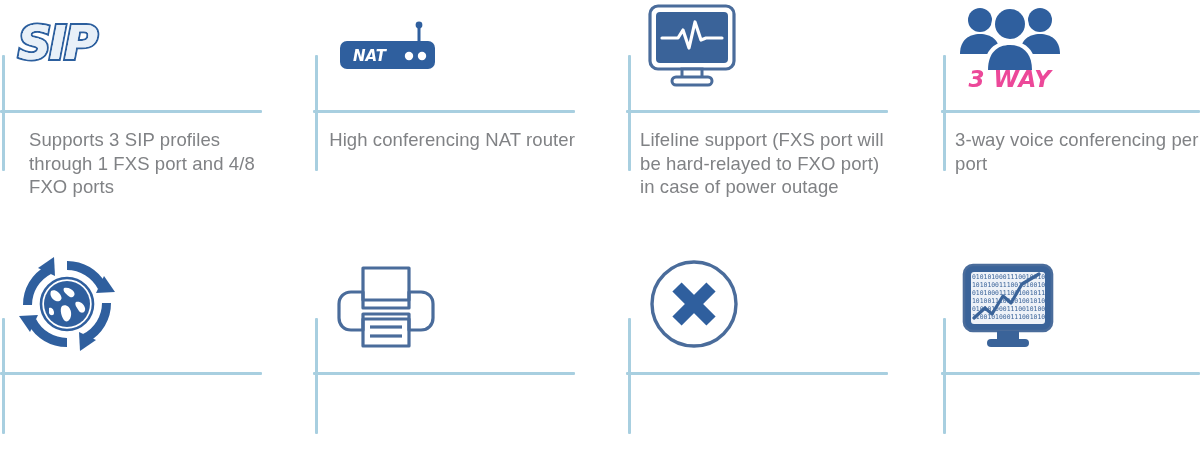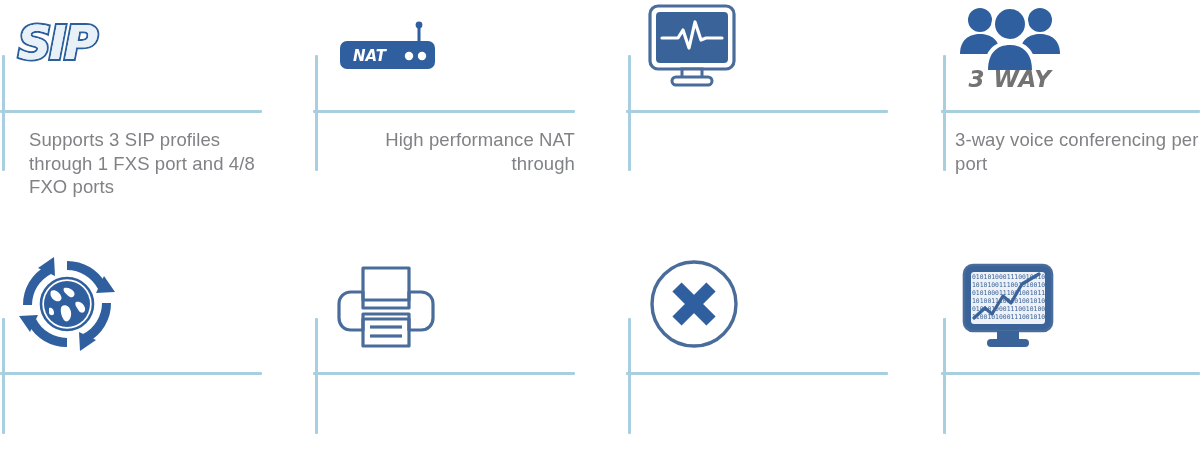--- a/index.html
+++ b/index.html
@@ -82,21 +82,21 @@
   .threeway {
     display: flex;
     flex-direction: column;
     align-items: center;
   }
   .threeway-label {
     font-family: "DejaVu Sans", sans-serif;
     font-weight: bold;
     font-style: italic;
     font-size: 23px;
-    color: #737373;
+    color: #ec4899;
     letter-spacing: 0.5px;
     margin-top: -4px;
   }
   svg { display: block; }
 </style>
 </head>
 <body>
 
 <div id="grid">
 
@@ -146,38 +146,39 @@
 
           <rect x="5" y="23" width="95" height="28" rx="7" ry="7" fill="#2f5f9e"></rect>
 
           <text x="18" y="43" font-family="DejaVu Sans, sans-serif" font-size="15" font-weight="bold" font-style="italic" fill="#ffffff">NAT</text>
 
           <circle cx="74" cy="38" r="4.2" fill="#ffffff"></circle>
           <circle cx="87" cy="38" r="4.2" fill="#ffffff"></circle>
         </svg>
       </div>
     </div>
-    <div class="caption" style="top:124px;">High performance NAT through</div>
+    <div class="caption" style="top:124px;">High conferencing NAT router</div>
   </div>
 
   <div class="cell" style="left:626px; top:4px;">
     <div class="icon-area">
       <div class="icon-wrap" style="left:20px; bottom:12px;">
         <svg width="92" height="84" viewBox="0 0 92 84">
 
           <rect x="4" y="2" width="84" height="63" rx="8" ry="8" fill="#ffffff" stroke="#4a6c9b" stroke-width="3.2"></rect>
           <rect x="10" y="8" width="72" height="51" rx="4" ry="4" fill="#3a6399"></rect>
 
           <polyline points="16,34 32,34 37,26 43,44 49,18 55,36 60,34 76,34" fill="none" stroke="#ffffff" stroke-width="3.2" stroke-linejoin="round" stroke-linecap="round"></polyline>
 
           <path d="M36,65 L36,74 L56,74 L56,65 Z" fill="#ffffff" stroke="#4a6c9b" stroke-width="3"></path>
           <rect x="26" y="73" width="40" height="8" rx="4" ry="4" fill="#ffffff" stroke="#4a6c9b" stroke-width="3"></rect>
         </svg>
       </div>
     </div>
+    <div class="caption wide" style="top:124px;">Lifeline support (FXS port will be hard-relayed to FXO port) in case of power outage</div>
   </div>
 
   <div class="cell" style="left:941px; top:4px;">
     <div class="icon-area">
       <div class="icon-wrap" style="left:14px; bottom:8px;">
         <div class="threeway">
           <svg width="110" height="66" viewBox="0 0 110 66">
 
             <circle cx="25" cy="16" r="12" fill="#2f5f9e"></circle>
             <path d="M5,50 C5,36 14,30 25,30 C36,30 45,36 45,50 Z" fill="#2f5f9e"></path>

